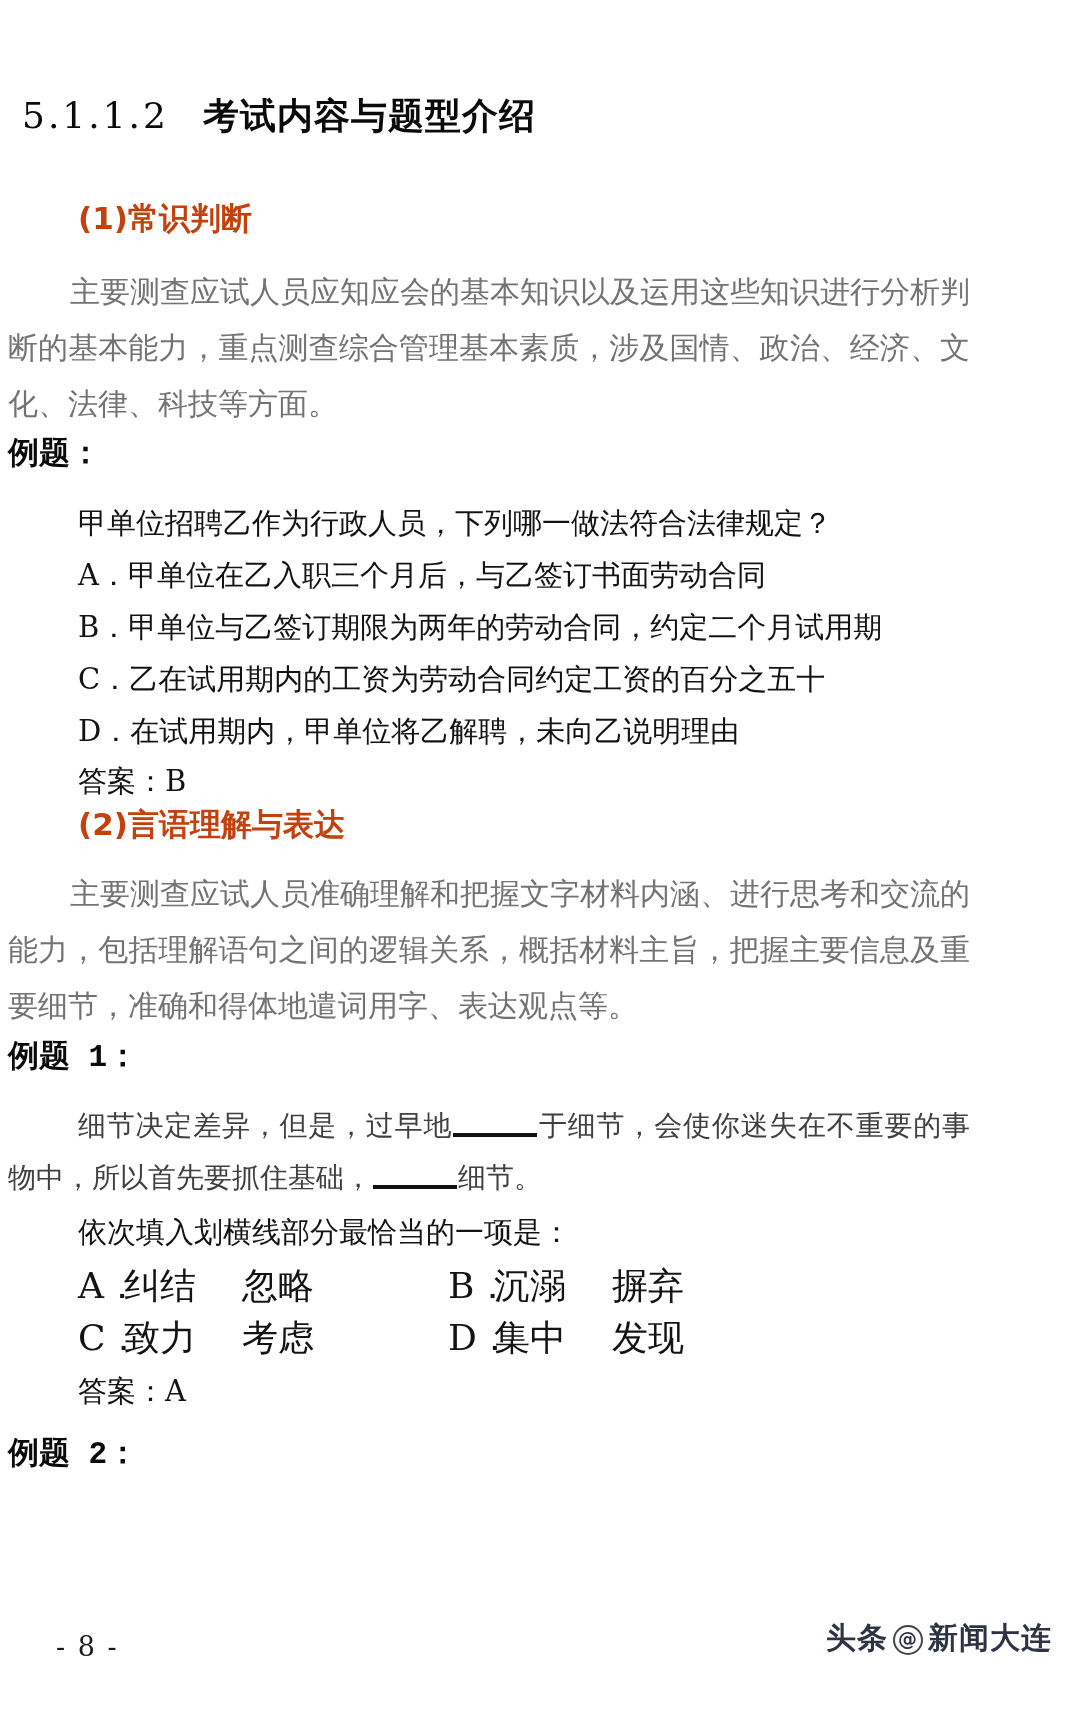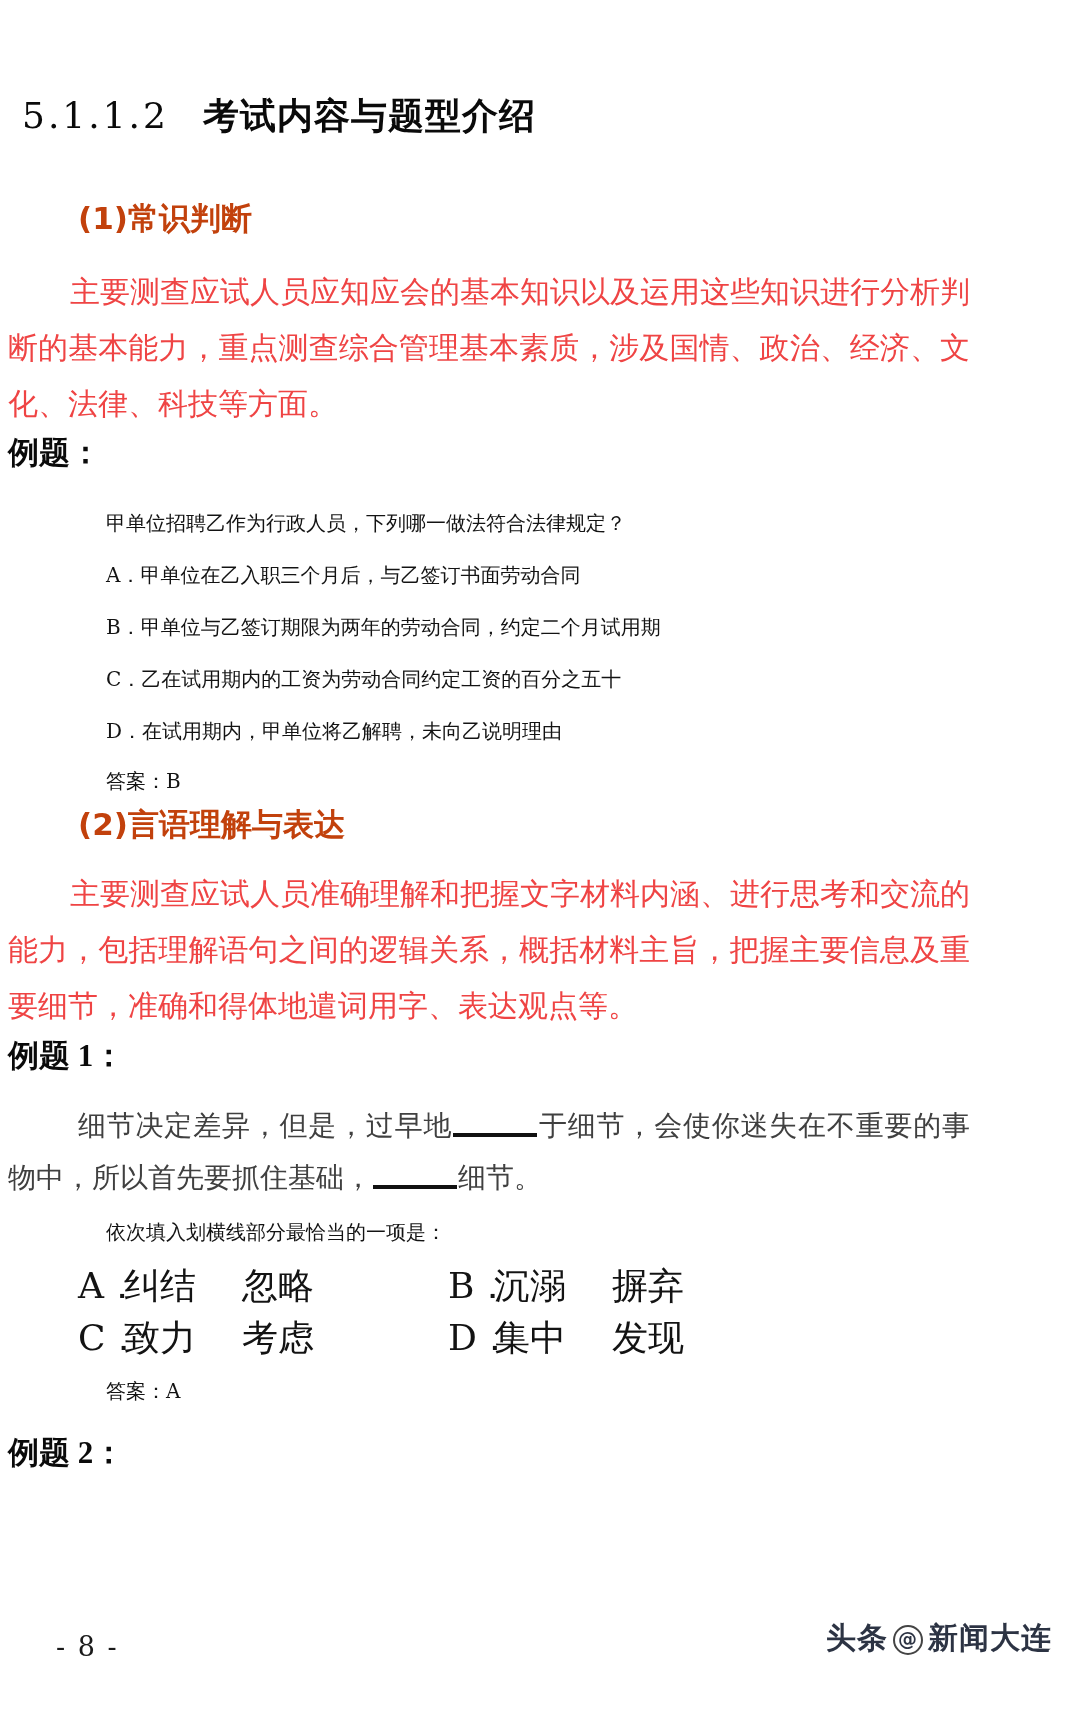--- a/index.html
+++ b/index.html
@@ -48,52 +48,51 @@
     font-weight: 700;
     font-size: 31px;
     white-space: nowrap;
     color: #c2410c;
     letter-spacing: 0px;
   }
 
   .label-bold {
     position: absolute;
     left: 8px;
-    font-family: Liberation Serif, serif;
+    font-family: Liberation Mono, monospace;
     font-weight: 700;
     font-size: 31px;
     white-space: nowrap;
     color: #0a0a0a;
   }
 
   
   .body-para {
     position: absolute;
     left: 8px;
     width: 962px;
     font-family: "DejaVu Serif", serif;
     font-size: 30px;
     line-height: 56px;
     text-align: justify;
     text-justify: inter-character;
     text-indent: 62px;
-    color: #ef4444;
+    color: #737373;
     word-break: break-all;
   }
 
   
   .example-line {
     position: absolute;
     left: 78px;
     font-family: "DejaVu Serif", serif;
-    font-size: 20px;
+    font-size: 29px;
     line-height: 50px;
     white-space: nowrap;
     color: #131313;
-    margin-left: 28px;
   }
   .example-block {
     position: absolute;
     left: 8px;
     width: 962px;
     font-family: "DejaVu Serif", serif;
     font-size: 28px;
     line-height: 52px;
     text-align: justify;
     text-justify: inter-character;

